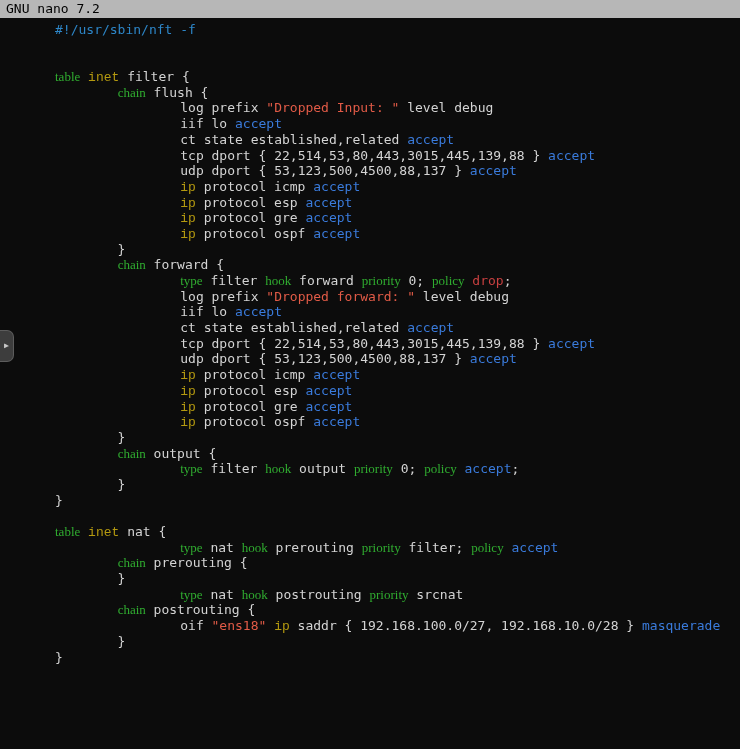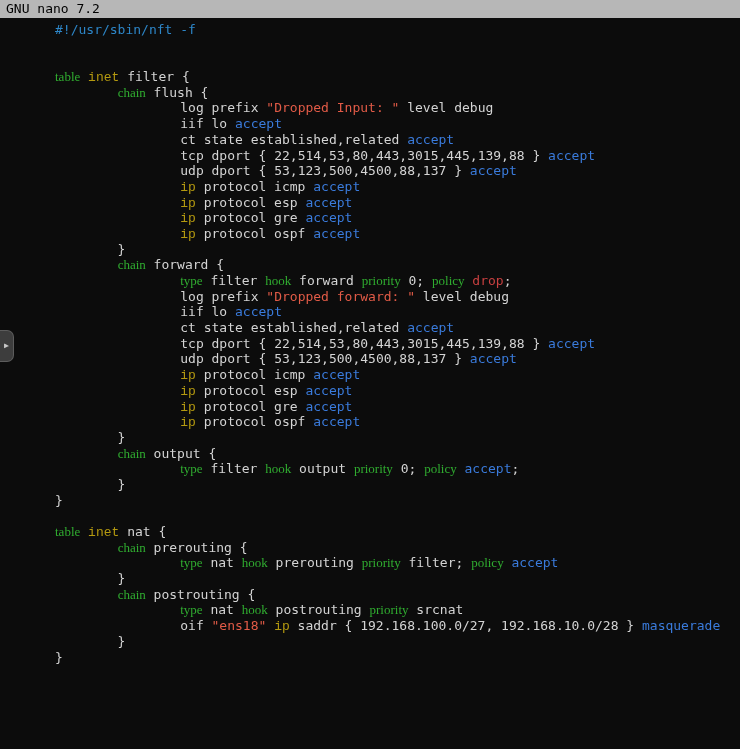--- a/index.html
+++ b/index.html
@@ -85,25 +85,25 @@
       <div class="line"><span class="c-d">                </span><span class="c-y">ip</span><span class="c-d"> protocol esp </span><span class="c-b">accept</span></div>
       <div class="line"><span class="c-d">                </span><span class="c-y">ip</span><span class="c-d"> protocol gre </span><span class="c-b">accept</span></div>
       <div class="line"><span class="c-d">                </span><span class="c-y">ip</span><span class="c-d"> protocol ospf </span><span class="c-b">accept</span></div>
       <div class="line"><span class="c-d">        }</span></div>
       <div class="line"><span class="c-d">        </span><span class="c-g">chain</span><span class="c-d"> output {</span></div>
       <div class="line"><span class="c-d">                </span><span class="c-g">type</span><span class="c-d"> filter </span><span class="c-g">hook</span><span class="c-d"> output </span><span class="c-g">priority</span><span class="c-d"> 0; </span><span class="c-g">policy</span><span class="c-d"> </span><span class="c-b">accept</span><span class="c-d">;</span></div>
       <div class="line"><span class="c-d">        }</span></div>
       <div class="line"><span class="c-d">}</span></div>
       <div class="line"></div>
       <div class="line"><span class="c-g">table</span><span class="c-d"> </span><span class="c-y">inet</span><span class="c-d"> nat {</span></div>
+      <div class="line"><span class="c-d">                </span><span class="c-g">type</span><span class="c-d"> nat </span><span class="c-g">hook</span><span class="c-d"> prerouting </span><span class="c-g">priority</span><span class="c-d"> filter; </span><span class="c-g">policy</span><span class="c-d"> </span><span class="c-b">accept</span></div>
       <div class="line"><span class="c-d">        </span><span class="c-g">chain</span><span class="c-d"> prerouting {</span></div>
-      <div class="line"><span class="c-d">                </span><span class="c-g">type</span><span class="c-d"> nat </span><span class="c-g">hook</span><span class="c-d"> prerouting </span><span class="c-g">priority</span><span class="c-d"> filter; </span><span class="c-g">policy</span><span class="c-d"> </span><span class="c-b">accept</span></div>
       <div class="line"><span class="c-d">        }</span></div>
+      <div class="line"><span class="c-d">                </span><span class="c-g">type</span><span class="c-d"> nat </span><span class="c-g">hook</span><span class="c-d"> postrouting </span><span class="c-g">priority</span><span class="c-d"> srcnat</span></div>
       <div class="line"><span class="c-d">        </span><span class="c-g">chain</span><span class="c-d"> postrouting {</span></div>
-      <div class="line"><span class="c-d">                </span><span class="c-g">type</span><span class="c-d"> nat </span><span class="c-g">hook</span><span class="c-d"> postrouting </span><span class="c-g">priority</span><span class="c-d"> srcnat</span></div>
       <div class="line"><span class="c-d">                oif </span><span class="c-R">"ens18"</span><span class="c-d"> </span><span class="c-y">ip</span><span class="c-d"> saddr { 192.168.100.0/27, 192.168.10.0/28 } </span><span class="c-b">masquerade</span></div>
       <div class="line"><span class="c-d">        }</span></div>
       <div class="line"><span class="c-d">}</span></div>
     </main>
 
   <div class="panel-handle">
     <span class="arrow">▶</span>
   </div>
 </div>
 

